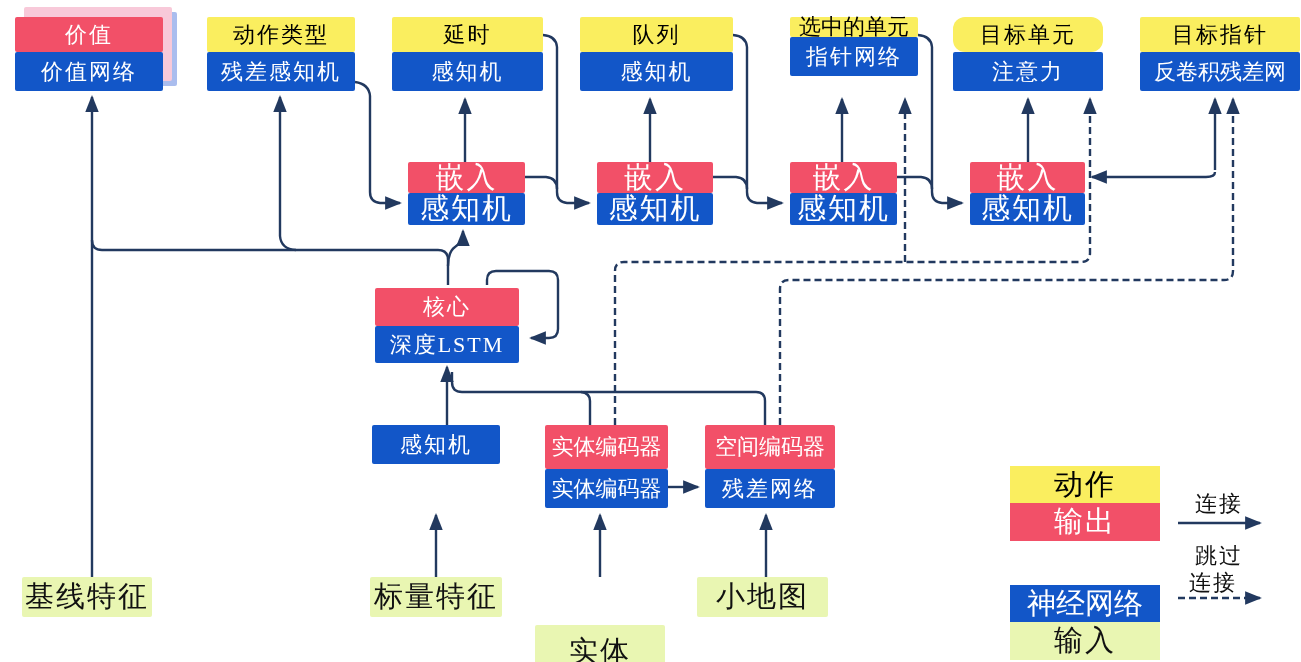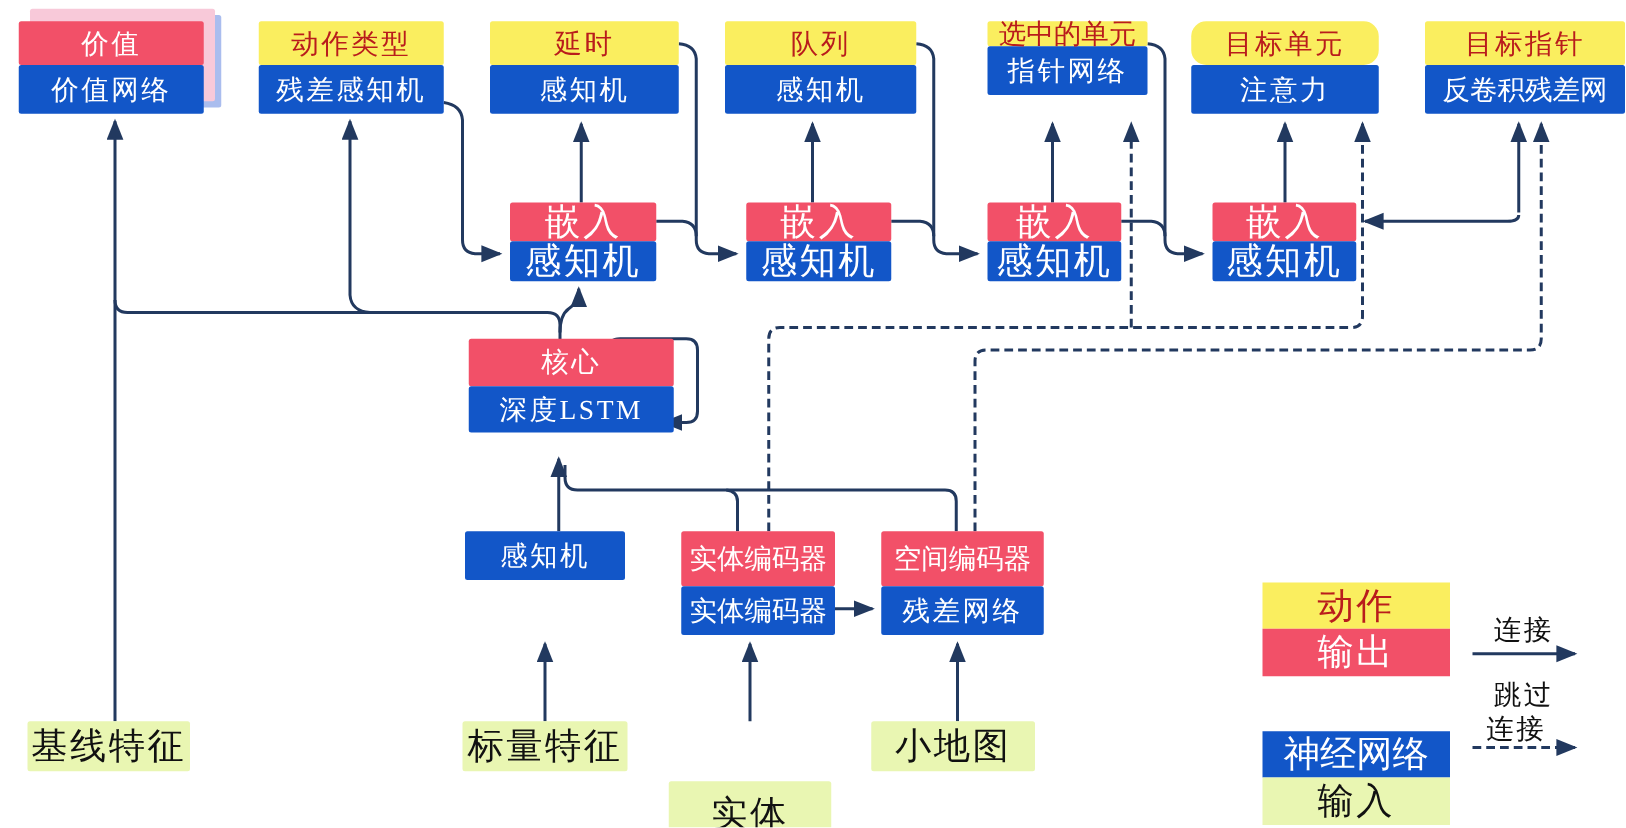--- a/index.html
+++ b/index.html
@@ -2,21 +2,21 @@
 <html><head>
 <meta charset="utf-8">
 <style>
   html,body{margin:0;padding:0;background:#ffffff;}
   #canvas{position:relative;width:1301px;height:662px;background:#ffffff;overflow:hidden;
           font-family:"Liberation Serif","DejaVu Serif",serif;}
   #wires{position:absolute;left:0;top:0;width:1301px;height:662px;z-index:1;}
   .node{position:absolute;z-index:3;}
   .sec{display:flex;align-items:center;justify-content:center;text-align:center;
        letter-spacing:2px;border-radius:2px;}
-  .yellow{background:#faee5f;color:#b91c1c;}
+  .yellow{background:#faee5f;color:#000000;}
   .red{background:#f25068;color:#ffffff;}
   .blue{background:#1256c8;color:#ffffff;}
   .green{background:#e9f6b2;color:#111111;}
   .shadow-card{position:absolute;z-index:2;border-radius:2px;}
   .pink-card{background:#f8c9d9;}
   .peri-card{background:#aabdee;}
   .f23{font-size:22px;}
   .f22{font-size:29px;}
   .legend-label{position:absolute;z-index:3;color:#111111;font-size:22px;letter-spacing:2px;
                 text-align:center;}
@@ -137,21 +137,21 @@
   </div>
   <div class="node" style="left:790px;top:162px;width:107px;">
     <div class="sec red f22" style="height:31px;">嵌入</div>
     <div class="sec blue f22" style="height:32px;">感知机</div>
   </div>
   <div class="node" style="left:970px;top:162px;width:115px;">
     <div class="sec red f22" style="height:31px;">嵌入</div>
     <div class="sec blue f22" style="height:32px;">感知机</div>
   </div>
 
-  <div class="node" style="left:375px;top:271px;width:164px;">
+  <div class="node" style="left:375px;top:288px;width:144px;">
     <div class="sec red f23" style="height:38px;">核心</div>
     <div class="sec blue f23" style="height:37px;">深度LSTM</div>
   </div>
 
   <div class="node" style="left:372px;top:425px;width:128px;">
     <div class="sec blue f23" style="height:39px;">感知机</div>
   </div>
   <div class="node" style="left:545px;top:425px;width:123px;">
     <div class="sec red f23" style="height:44px;letter-spacing:0;">实体编码器</div>
     <div class="sec blue f23" style="height:39px;letter-spacing:0;">实体编码器</div>

